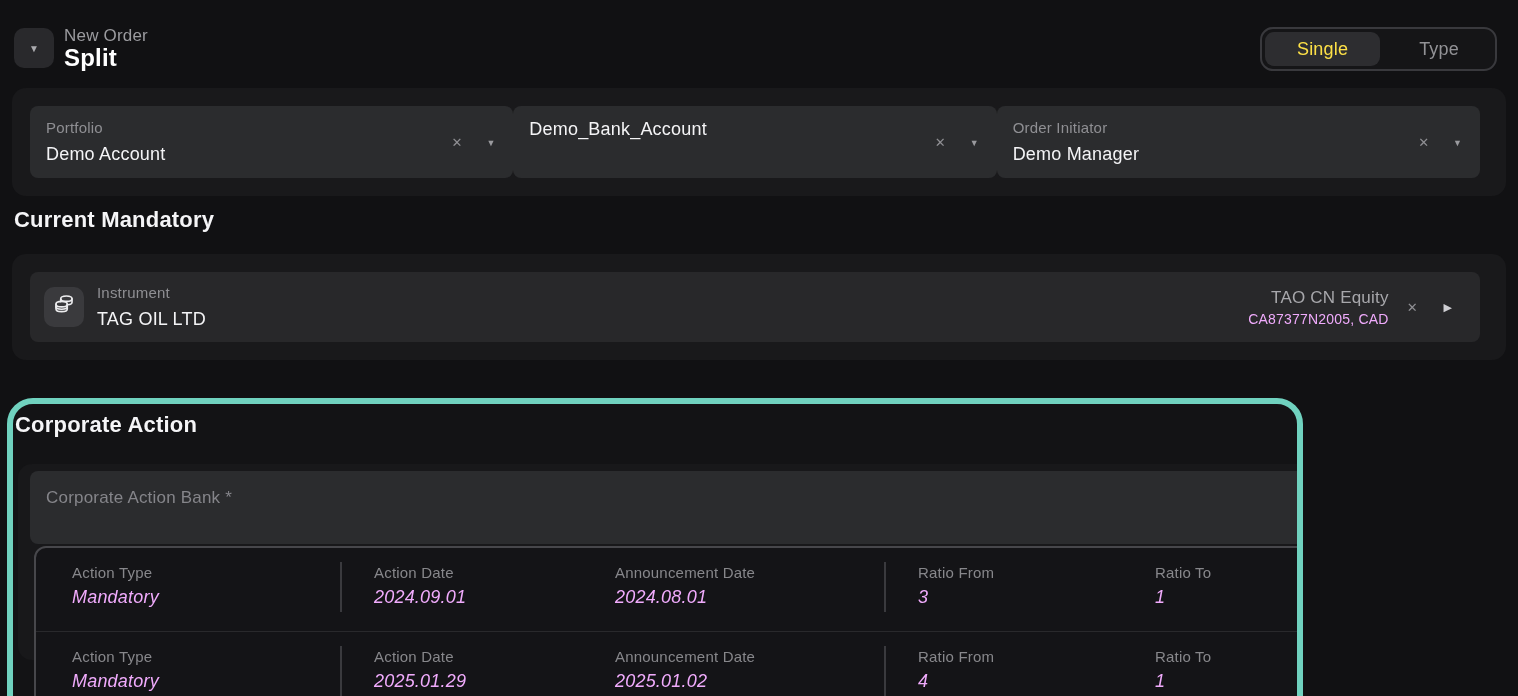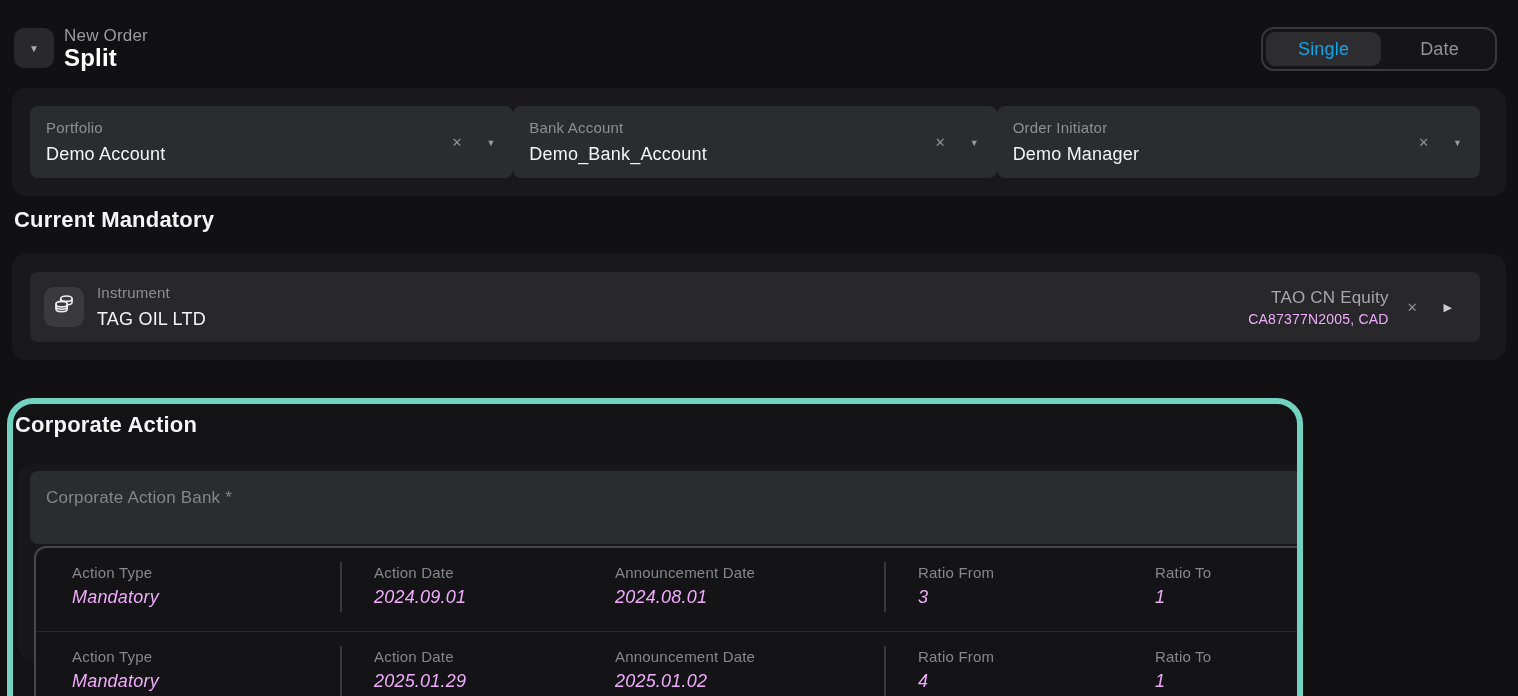--- a/index.html
+++ b/index.html
@@ -23,21 +23,21 @@
   }
   .order-label { position:absolute; left:64px; top:26px; font-size:17px; color:#9b9b9f; letter-spacing:.2px; }
   .order-type  { position:absolute; left:64px; top:44px; font-size:24px; font-weight:700; color:#ffffff; letter-spacing:.2px; }
 
   .mode-toggle {
     position:absolute; right:21px; top:27px; height:44px;
     border:2px solid #39393d; border-radius:13px;
     display:flex; align-items:stretch; background:#151517;
   }
   .mode-opt { display:flex; align-items:center; font-size:18px; letter-spacing:.2px; cursor:pointer; }
-  .mode-opt.selected { background:#2d2d30; border-radius:9px; margin:3px; padding:0 32px; color:#0ea5e9;text-align:center; }
+  .mode-opt.selected { background:#2d2d30; border-radius:9px; margin:3px; padding:0 32px; color:#fde047;text-align:center; }
   .mode-opt.unselected { padding:0 36px; color:#929296; }
 
   
   .wrap {
     position:absolute; left:12px; width:1494px;
     background:#19191b; border-radius:14px;
   }
   .filters-row { display:flex; padding:18px 26px 0 18px; }
   .select-field {
     position:relative; flex:1; height:72px;
@@ -121,37 +121,36 @@
 <div class="canvas">
 
   <div class="collapse-btn">
     <span>▼</span>
   </div>
   <div class="order-label">New Order</div>
   <div class="order-type">Split</div>
 
   <div class="mode-toggle">
     <div class="mode-opt selected">Single</div>
-    <div class="mode-opt unselected">Date</div>
+    <div class="mode-opt unselected">Type</div>
   </div>
 
   <div class="wrap" style="top:88px; height:108px;">
     <div class="filters-row">
 
       <div class="select-field">
         <div class="f-label">Portfolio</div>
         <div class="f-value">Demo Account</div>
         <div class="field-icons">
           <span class="icon-x">✕</span>
           <span class="icon-chev">▼</span>
         </div>
       </div>
 
       <div class="select-field">
-        <div class="f-label">Bank Account</div>
         <div class="f-value">Demo_Bank_Account</div>
         <div class="field-icons">
           <span class="icon-x">✕</span>
           <span class="icon-chev">▼</span>
         </div>
       </div>
 
       <div class="select-field">
         <div class="f-label">Order Initiator</div>
         <div class="f-value">Demo Manager</div>

